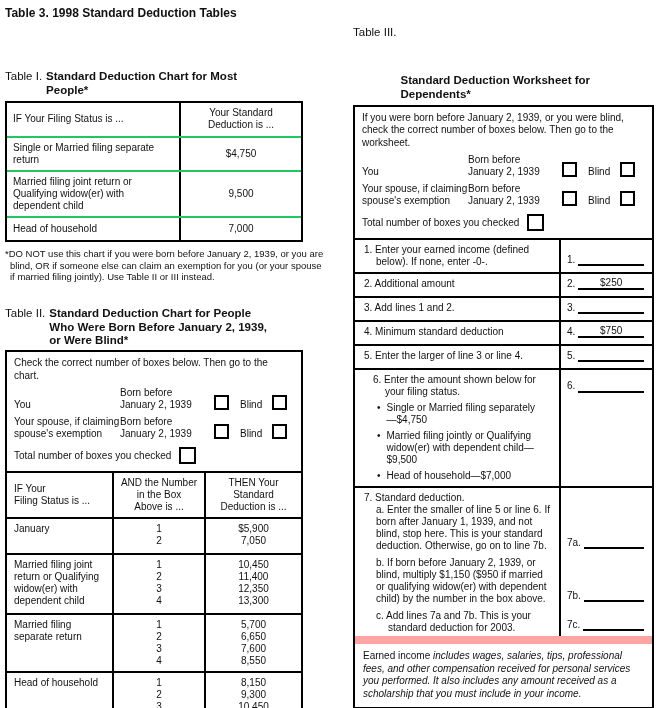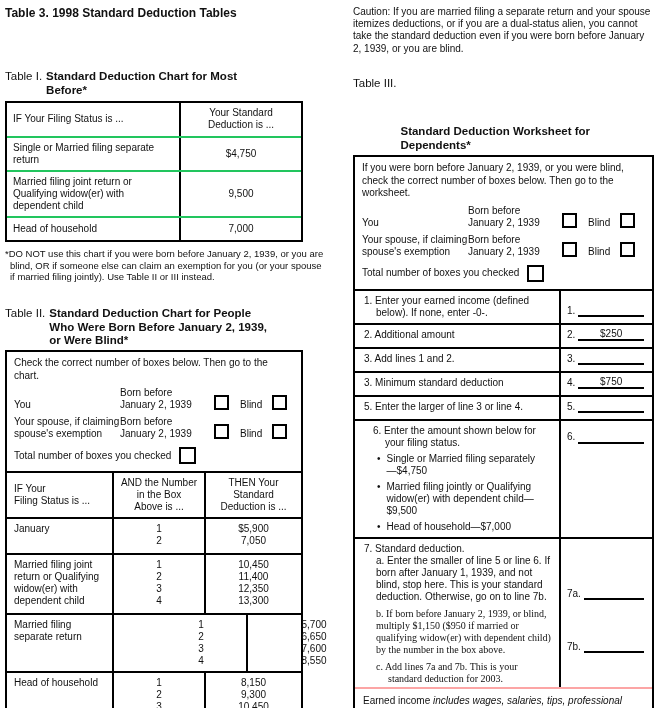--- a/index.html
+++ b/index.html
@@ -48,61 +48,61 @@
   .box.t2{margin-top:2px;width:298px;box-sizing:border-box;}
   .t2-row{display:flex;border-top:2px solid #000;}
   .t2-c1{width:107px;flex:none;border-right:2px solid #000;padding:4px 4px 4px 7px;box-sizing:border-box;}
   .t2-c2{width:92px;flex:none;border-right:2px solid #000;text-align:center;padding:4px 2px;box-sizing:border-box;}
   .t2-c3{flex:1;text-align:center;padding:4px 2px;}
   .t2-head{min-height:42px;}
   .t2-head .t2-c1{display:flex;align-items:center;}
   .t2-row .amt{display:inline-block;text-align:center;min-width:44px;}
   .t2-r1{min-height:34px;}
   .t2-r2{min-height:58px;}
-  .t2-r3{min-height:54px;gap:42px;}
+  .t2-r3{min-height:54px;}
   .t2-r4{min-height:58px;}
   
   .caution{margin-top:2px;width:300px;line-height:1.22;}
   .box.ws{margin-top:3px;width:301px;box-sizing:border-box;}
   .ws-chk{padding:5px 7px 7px 7px;}
   .ws-row{display:flex;border-top:2px solid #000;}
   .ws-left{flex:1;border-right:2px solid #000;padding:4px 22px 4px 9px;box-sizing:border-box;}
   .hang{padding-left:21px;text-indent:-12px;}
   .ws-ans{width:91px;flex:none;display:flex;align-items:flex-end;padding:3px 8px 6px 6px;box-sizing:border-box;}
   .ws-ans .al{margin-right:3px;}
   .aline{flex:1;border-bottom:2px solid #000;text-align:center;min-height:11px;line-height:11px;}
   .ws-r1 .ws-left{min-height:30px;}
   .ws-sm .ws-left{min-height:21px;}
   .ws-r6 .ws-ans{align-items:flex-start;padding-top:10px;}
   .bullets{margin-top:2px;}
   .bullet{display:flex;padding-left:13px;margin-top:4px;}
   .bullet::before{content:"\2022";margin-right:6px;}
   .bullet span{max-width:176px;}
   .l7-grid{display:grid;grid-template-columns:1fr 91px;width:100%;}
   .l7-left{border-right:2px solid #000;padding:4px 6px 2px 9px;}
-  .l7-left.cont{padding-top:3px;font-family:Liberation Serif, serif;}
+  .l7-left.cont{padding-top:3px;}
   .l7-sub{padding-left:12px;}
   .l7-sub.hangc{padding-left:24px;text-indent:-12px;}
   .l7-ans{display:flex;align-items:flex-end;padding:3px 8px 5px 6px;box-sizing:border-box;}
   .l7-ans .al{margin-right:3px;}
-  .ws-note{border-top:2px solid #fca5a5;padding:6px 8px 7px 8px;line-height:1.25;}
+  .ws-note{border-top:8px solid #fca5a5;padding:6px 8px 7px 8px;line-height:1.25;}
   .ws-note .it{font-style:italic;}
 </style>
 </head>
 <body>
 
 <div class="page">
 
   <div class="col-left">
 
     <div class="doc-title">Table 3. 1998 Standard Deduction Tables</div>
 
     <div class="tbl-heading t1-heading">
       <span class="tlabel">Table I.</span>
-      <span class="ttitle">Standard Deduction Chart for Most Before*</span>
+      <span class="ttitle">Standard Deduction Chart for Most People*</span>
     </div>
 
     <div class="box t1">
       <div class="t1-row t1-head">
         <div class="t1-c1">IF Your Filing Status is ...</div>
         <div class="t1-c2 pre">Your Standard
 Deduction is ...</div>
       </div>
       <div class="t1-row t1-r1">
         <div class="t1-c1">Single or Married filing separate return</div>
@@ -200,21 +200,20 @@
 9,300
 10,450
 11,600</span></div>
       </div>
     </div>
 
   </div>
 
   <div class="col-right">
 
-    <div class="caution">Caution: If you are married filing a separate return and your spouse itemizes deductions, or if you are a dual-status alien, you cannot take the standard deduction even if you were born before January 2, 1939, or you are blind.</div>
 
     <div class="tbl-heading t3-heading">
       <span class="tlabel">Table III.</span>
       <span class="ttitle">Standard Deduction Worksheet for Dependents*</span>
     </div>
 
     <div class="box ws">
 
       <div class="ws-chk">
         <div class="chk-intro">If you were born before January 2, 1939, or you were blind, check the correct number of boxes below. Then go to the worksheet.</div>
@@ -255,21 +254,21 @@
         </div>
       </div>
       <div class="ws-row ws-sm">
         <div class="ws-left hang">3. Add lines 1 and 2.</div>
         <div class="ws-ans">
           <span class="al">3.</span>
           <span class="aline"></span>
         </div>
       </div>
       <div class="ws-row ws-sm">
-        <div class="ws-left hang">3. Minimum standard deduction</div>
+        <div class="ws-left hang">4. Minimum standard deduction</div>
         <div class="ws-ans">
           <span class="al">4.</span>
           <span class="aline">$750</span>
         </div>
       </div>
       <div class="ws-row ws-sm">
         <div class="ws-left hang">5. Enter the larger of line 3 or line 4.</div>
         <div class="ws-ans">
           <span class="al">5.</span>
           <span class="aline"></span>
@@ -310,20 +309,24 @@
           <div class="l7-left cont">
             <div class="l7-sub">b. If born before January 2, 1939, or blind, multiply $1,150 ($950 if married or qualifying widow(er) with dependent child) by the number in the box above.</div>
           </div>
           <div class="l7-ans">
             <span class="al">7b.</span>
             <span class="aline"></span>
           </div>
           <div class="l7-left cont">
             <div class="l7-sub hangc">c. Add lines 7a and 7b. This is your standard deduction for 2003.</div>
           </div>
+          <div class="l7-ans">
+            <span class="al">7c.</span>
+            <span class="aline"></span>
+          </div>
         </div>
       </div>
 
       <div class="ws-note">
         <span class="lead">Earned income</span><span class="it"> includes wages, salaries, tips, professional fees, and other compensation received for personal services you performed. It also includes any amount received as a scholarship that you must include in your income.</span>
       </div>
     </div>
 
   </div>
 </div>

